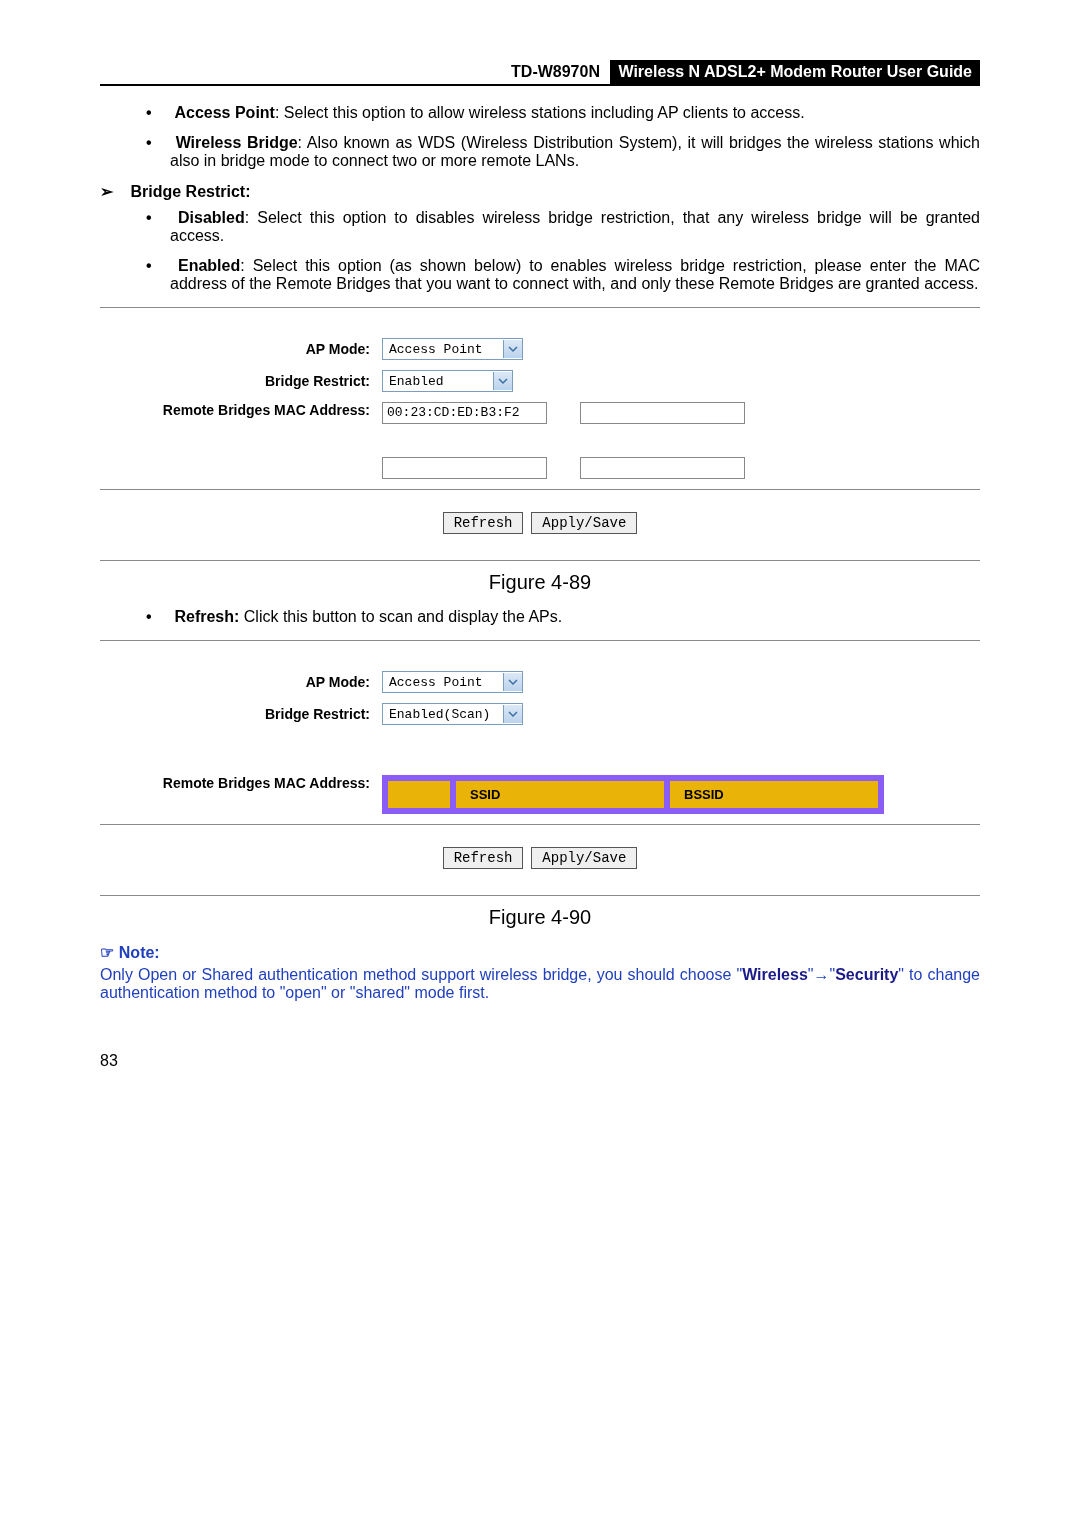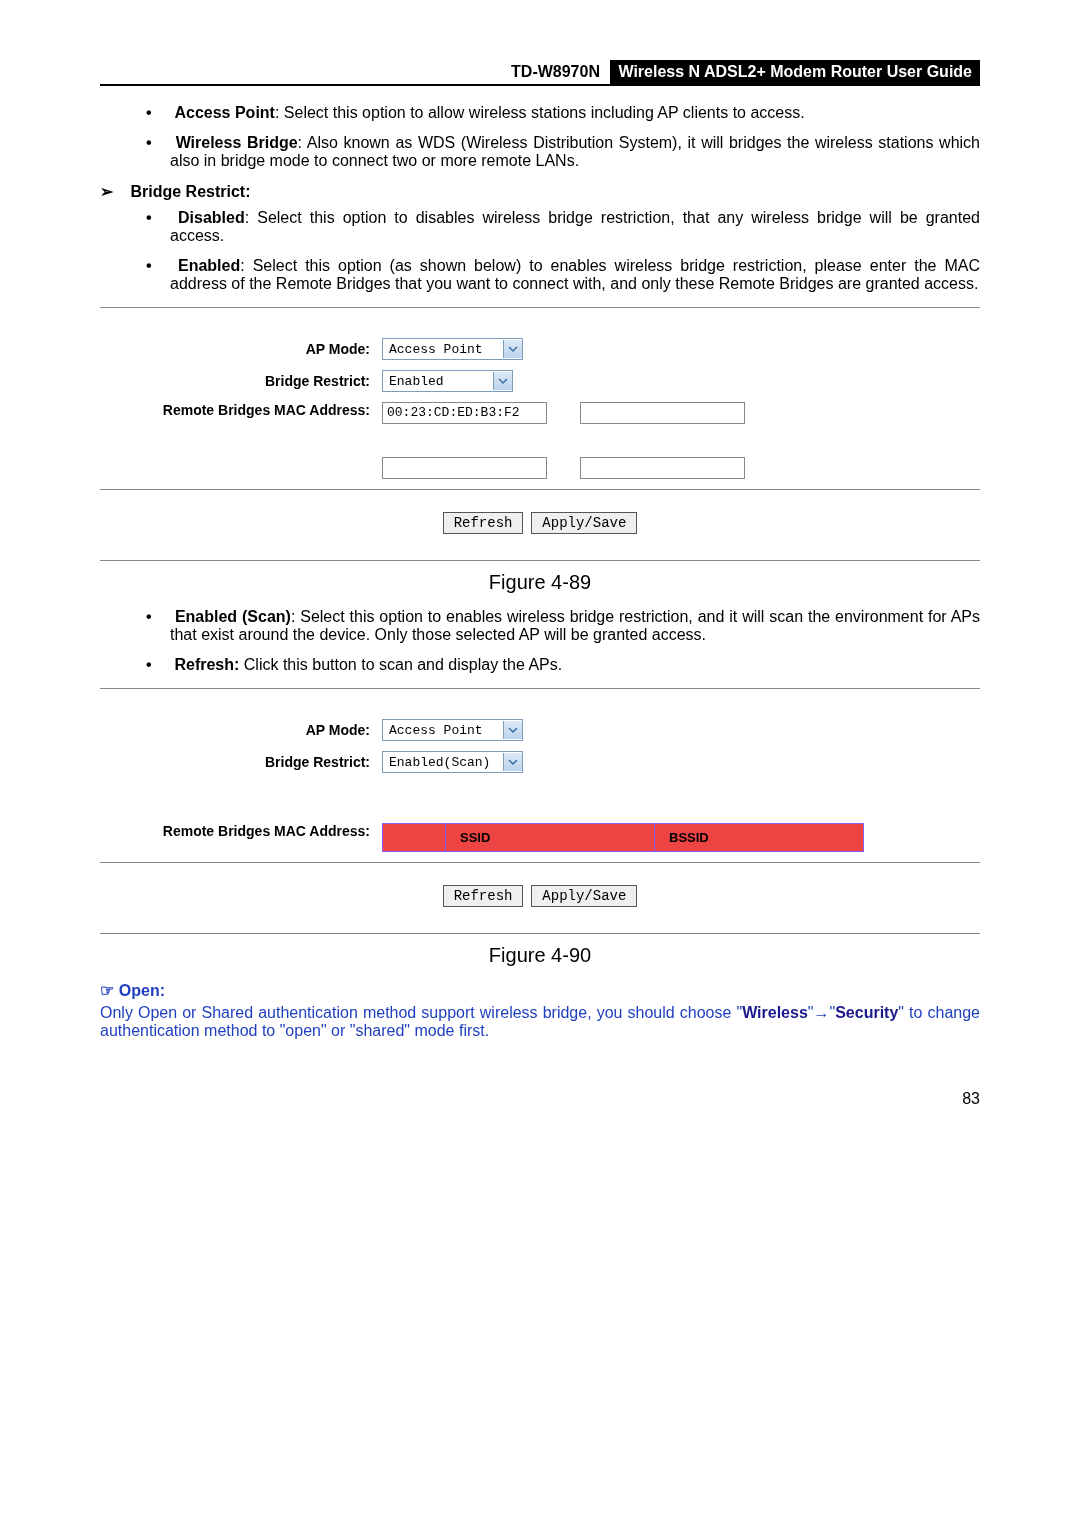--- a/index.html
+++ b/index.html
@@ -59,29 +59,29 @@
     border:1px solid #888; font-family:"Courier New",monospace; font-size:13px;
     height:20px; width:155px; padding:0 4px; background:#fff; display:inline-block; line-height:20px;
   }
   .btn {
     display:inline-block; border:1px solid #555; background:#efefef;
     font-family:"Courier New",monospace; font-size:14px; padding:2px 10px; margin:12px 2px;
   }
   .btn-row { text-align:center; margin-top:30px;}
   .caption { text-align:center; margin:10px 0 14px 0; font-size:20px;}
   table.scan { border-collapse:collapse; margin-left:0; font-size:13px;}
-  table.scan th, table.scan td { border:1px solid #8b5cf6; padding:6px 14px; text-align:left; background:#ef4444;}
+  table.scan th, table.scan td { border:6px solid #8b5cf6; padding:6px 14px; text-align:left; background:#eab308;}
   table.scan th { font-weight:bold;}
   .checkbox-sim { display:inline-block; width:13px; height:13px; border:1px solid #7b9ebd; background:#fff;}
   .note-head { color:#1f3fbf; font-weight:bold; margin-top:10px;}
   .note-head::before { content:"☞ "; }
   .note-body { color:#1f3fbf; text-align:justify; margin-top:4px;}
   .note-body .dark { color:#1a1a8a; font-weight:bold;}
   .note-body .arrow { font-family:Arial;}
-  .page-num { text-align:right; margin-top:50px; font-size:16px;}
+  .page-num { text-align:left; margin-top:50px; font-size:16px;}
   .mac-grid { display:inline-grid; grid-template-columns:auto auto; column-gap:20px; row-gap:8px;gap:33px;}
 </style>
 </head>
 <body>
 
 <div class="page">
 
   <div class="header">
     <span class="model">TD-W8970N</span>
     <span class="title-black">Wireless N ADSL2+ Modem Router User Guide</span>
@@ -143,23 +143,20 @@
     </div>
     <hr>
     <div class="btn-row" style="margin-top:6px;">
       <span class="btn">Refresh</span>
       <span class="btn">Apply/Save</span>
     </div>
   </div>
   <div class="caption">Figure 4-89</div>
 
   <ul class="outer" style="padding-left:70px;">
-    <li>
-      <span class="bold">Enabled (Scan)</span><span>: Select this option to enables wireless bridge restriction, and it will scan the environment for APs that exist around the device. Only those selected AP will be granted access.</span>
-    </li>
     <li>
       <span class="bold">Refresh:</span><span> Click this button to scan and display the APs.</span>
     </li>
   </ul>
 
   <div class="figure-box">
     <div class="row">
       <div class="lbl">AP Mode:</div>
       <div class="select-sim">
         <span class="sel-text">Access Point</span>
@@ -195,19 +192,19 @@
         </table>
     </div>
     <hr>
     <div class="btn-row" style="margin-top:6px;">
       <span class="btn">Refresh</span>
       <span class="btn">Apply/Save</span>
     </div>
   </div>
   <div class="caption">Figure 4-90</div>
 
-  <div class="note-head"><span>Open:</span></div>
+  <div class="note-head"><span>Note:</span></div>
   <div class="note-body">
     <span>Only Open or Shared authentication method support wireless bridge, you should choose "</span><span class="dark">Wireless</span><span>"</span><span class="arrow">→</span><span>"</span><span class="dark">Security</span><span>" to change authentication method to "open" or "shared" mode first.</span>
   </div>
 
   <div class="page-num">83</div>
 </div>
 
 </body></html>

